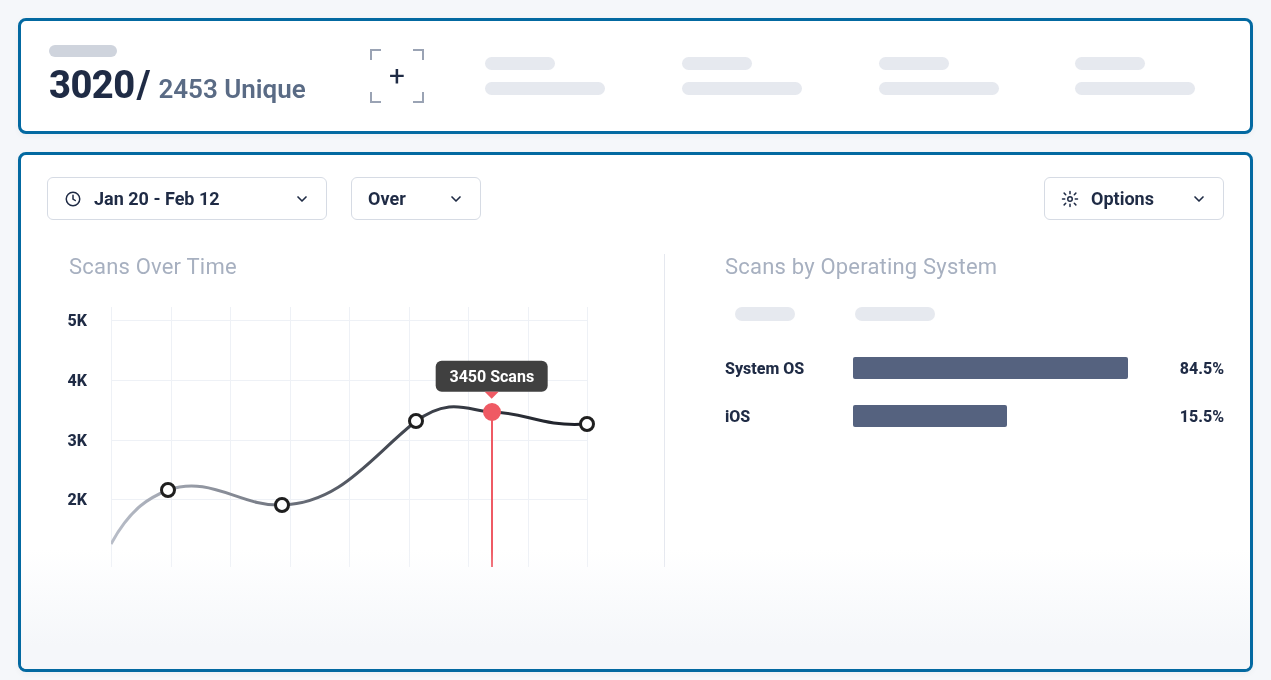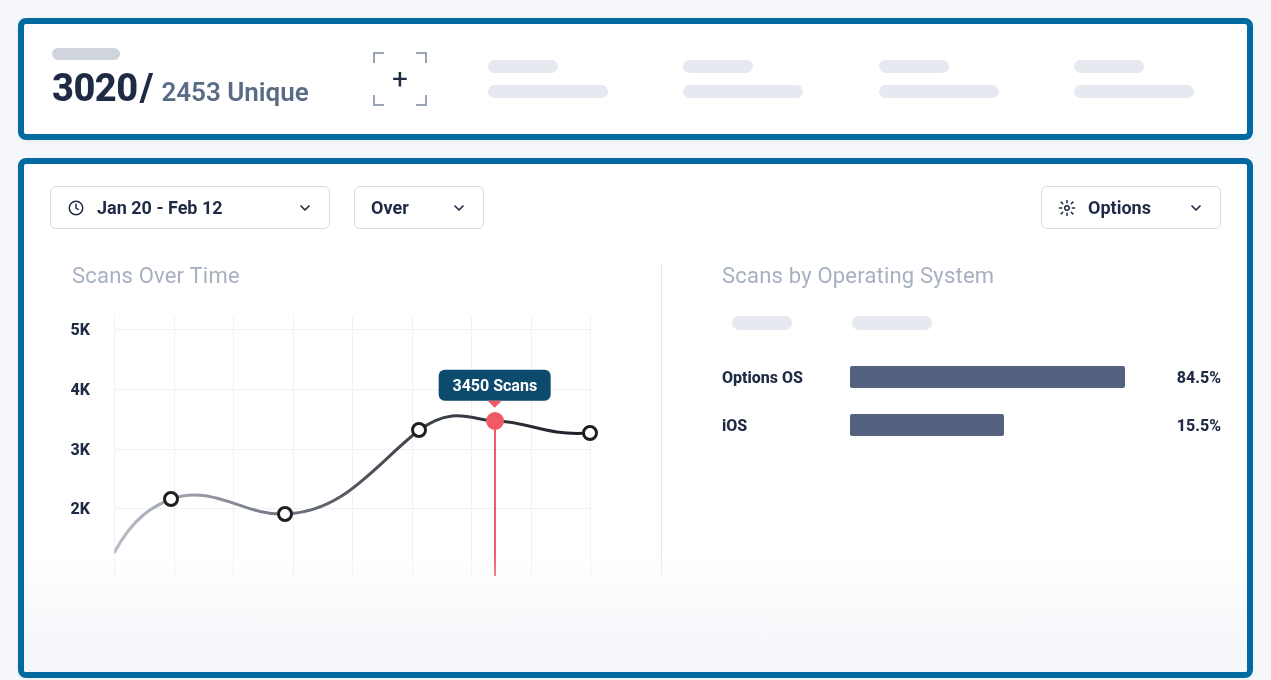--- a/index.html
+++ b/index.html
@@ -7,21 +7,21 @@
     font-family: -apple-system, BlinkMacSystemFont, "Segoe UI", Roboto, Helvetica, Arial, sans-serif;
     background: #f5f7fa;
     width: 1271px;
     height: 680px;
     overflow: hidden;
     padding: 18px;
   }
   .card {
     background: #fff;
     border-radius: 8px;
-    border: 6px solid #0369a1;
+    border: 3px solid #0369a1;
     box-shadow: 0 2px 6px rgba(25,30,45,0.04);
   }
   
   .header-card {
     display: flex;
     align-items: center;
     padding: 24px 28px;
     gap: 60px;
   }
   .stat-block { display: flex; flex-direction: column; gap: 6px; min-width: 260px; }
@@ -71,21 +71,21 @@
 
   .line-chart-wrap { position: relative; width: 540px; height: 260px; margin-left: 0; }
   .y-ticks { position: absolute; left: 0; top: 0; bottom: 0; width: 60px; }
   .y-tick { position: absolute; right: 20px; font-size: 16px; font-weight: 800; color: #1f2b45; transform: translateY(-50%); }
   .plot { position:absolute; left:64px; right:0; top:0; bottom:0; }
   .grid-v, .grid-h { position:absolute; background:#eef1f6; }
   .grid-v { width:1px; top:0; bottom:0; }
   .grid-h { height:1px; left:0; right:0; }
 
   .tooltip {
-    position:absolute; background:#0c4a6e; color:#fff; font-weight:700;
+    position:absolute; background:#404040; color:#fff; font-weight:700;
     font-size:16px; padding:6px 14px; border-radius:6px;
     transform: translate(-50%, -120%);
     white-space:nowrap;
   }
   .tooltip::after {
     content:""; position:absolute; left:50%; top:100%;
     transform:translateX(-50%);
     border:7px solid transparent; border-top-color:#ef5a64;
   }
   .crosshair {
@@ -250,21 +250,21 @@
     </div>
 
     <div class="chart-right">
       <div class="chart-title">Scans by Operating System</div>
       <div class="os-chart">
         <div class="os-skel-row">
           <div class="os-skel-a"></div>
             <div class="os-skel-b"></div>
         </div>
         <div class="os-row">
-          <div class="os-label">Options OS</div>
+          <div class="os-label">System OS</div>
           <div class="os-bar-track">
             <div class="os-bar" style="width:100%;"></div>
           </div>
           <div class="os-pct">84.5%</div>
         </div>
         <div class="os-row">
           <div class="os-label">iOS</div>
           <div class="os-bar-track">
             <div class="os-bar" style="width:56%;"></div>
           </div>

